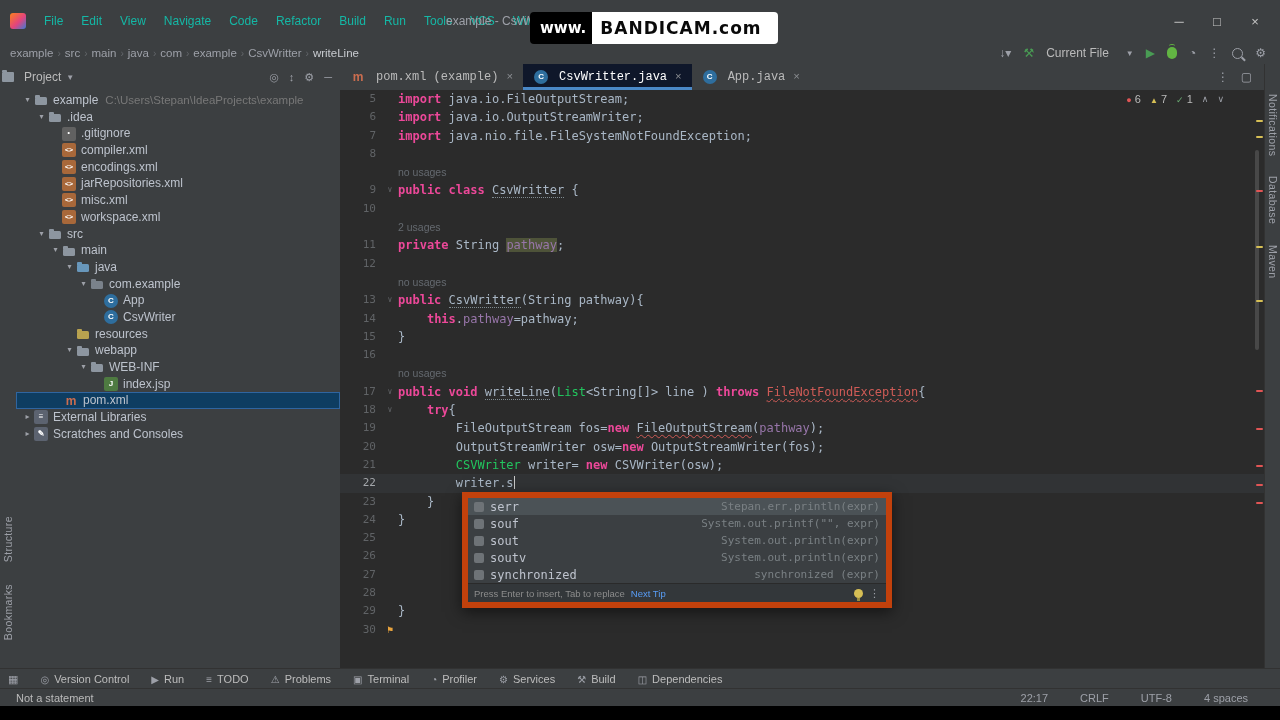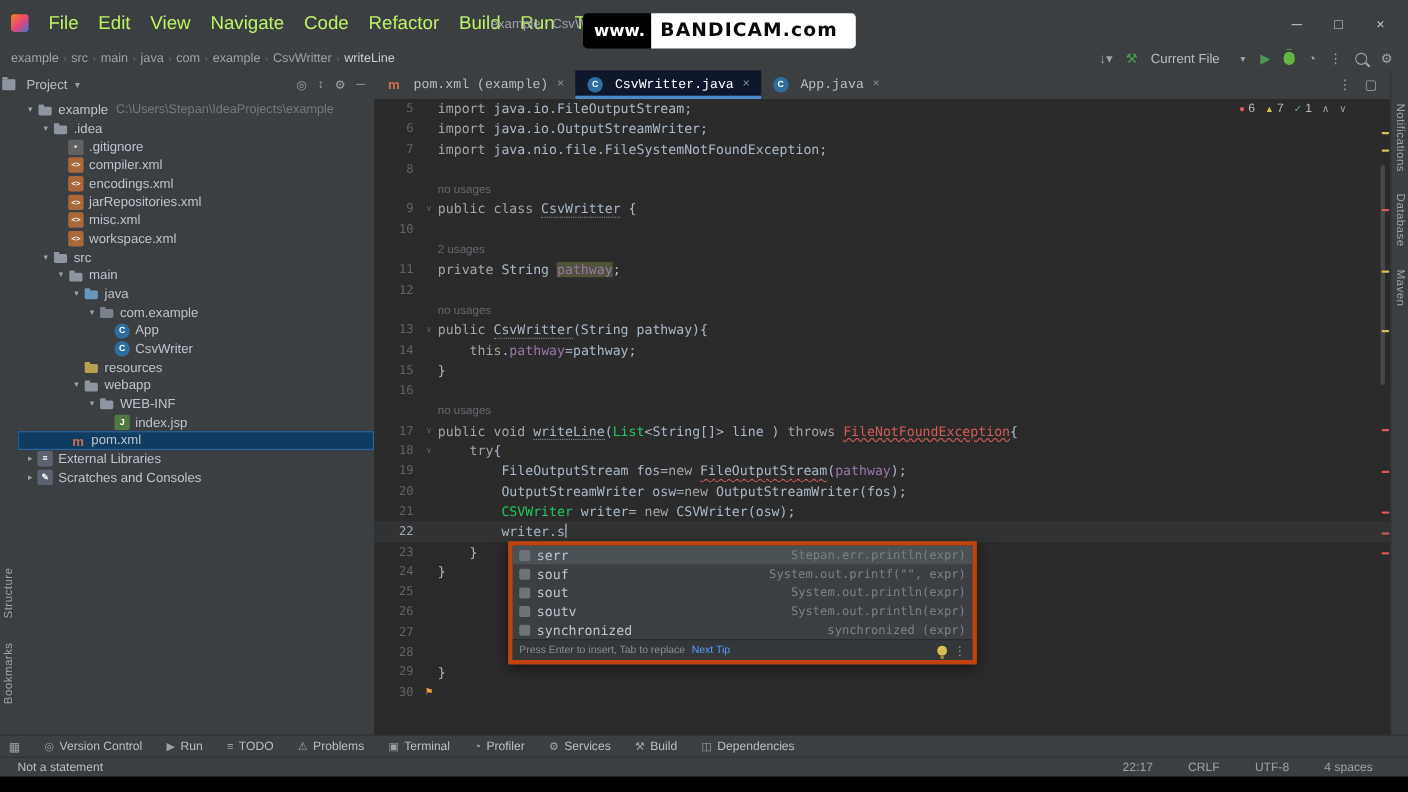--- a/index.html
+++ b/index.html
@@ -3,21 +3,21 @@
 <meta charset="utf-8">
 <style>
   html,body{margin:0;padding:0;background:#000;}
   .stage{position:relative;width:1280px;height:720px;overflow:hidden;background:#2b2b2b;
          font-family:"Liberation Sans",sans-serif;-webkit-font-smoothing:antialiased;color:#bbb;}
   
   .titlebar{position:absolute;left:0;top:0;width:1280px;height:42px;background:#3c3f41;border-bottom:1px solid #2b2b2b;}
   .logo{position:absolute;left:10px;top:13px;width:16px;height:16px;border-radius:3px;
         background:linear-gradient(135deg,#fc801d 0%,#e4447d 55%,#3a7bd5 100%);}
   .menus{position:absolute;left:36px;top:0;height:42px;display:flex;align-items:center;gap:2px;}
-  .mitem{padding:3px 8px;font-size:17px;color:#bef264;border-radius:3px;}
+  .mitem{padding:3px 8px;font-size:12px;color:#14b8a6;border-radius:3px;}
   .win-title{position:absolute;left:446px;top:14px;font-size:12px;color:#9da0a8;white-space:nowrap;}
   .win-controls{position:absolute;right:8px;top:0;height:42px;display:flex;align-items:center;gap:4px;}
   .wbtn{width:34px;height:28px;display:flex;align-items:center;justify-content:center;font-size:13px;color:#c5c5c5;}
   
   .watermark{position:absolute;left:530px;top:12px;height:32px;display:flex;z-index:50;align-items:stretch;}
   .wm-left{background:#000;color:#fff;font:bold 15px/32px "DejaVu Sans",sans-serif;padding:0 6px 0 10px;border-radius:4px 0 0 4px;}
   .wm-right{background:#fff;color:#0a0a0a;font:bold 17px/32px "DejaVu Sans",sans-serif;letter-spacing:1px;padding:0 16px 0 8px;border-radius:0 4px 4px 0;}
   
   .rowB{position:absolute;left:0;top:42px;width:1280px;height:22px;background:#3c3f41;border-bottom:1px solid #323232;
         display:flex;align-items:center;}
@@ -77,41 +77,41 @@
   .tabs-right{margin-left:auto;display:flex;align-items:center;gap:12px;padding-right:12px;color:#9da0a8;font-size:12px;}
   
   .editor{position:absolute;left:340px;top:90px;width:924px;height:578px;background:#2b2b2b;overflow:hidden;}
   .crow{height:18.3px;line-height:18.3px;display:flex;font:12px/18.3px "DejaVu Sans Mono",monospace;white-space:pre;}
   .crow.current{background:#313335;}
   .ln{width:36px;text-align:right;padding-right:6px;color:#606366;flex:none;font-size:11px;}
   .crow.current .ln{color:#a4a7ab;}
   .fold{width:16px;flex:none;text-align:center;color:#606366;font-size:8px;}
   .txt{flex:1;color:#a9b7c6;}
   .ann-row .txt{font:10.5px/18.3px "Liberation Sans",sans-serif;color:#656a70;}
-  .tk-kw{color:#a3a3a3;}
+  .tk-kw{color:#ec4899;font-weight:bold;}
   .tk-pl{color:#a9b7c6;}
   .tk-fld{color:#9876aa;}
   .tk-fldhl{color:#9876aa;background:#4e5339;}
   .tk-err{color:#22c55e;}
   .tk-errul{color:#cf5b56;text-decoration:underline wavy #cf5b56 1px;text-underline-offset:2px;}
   .tk-ulred{color:#a9b7c6;text-decoration:underline wavy #cf5b56 1px;text-underline-offset:2px;}
   .tk-typo{color:#a9b7c6;border-bottom:1px dotted #7f8b91;}
   .caret{display:inline-block;width:1.5px;height:13px;background:#c8c8c8;vertical-align:-2px;}
   .bookmark{color:#e8a33d;font-size:10px;}
   
   .inspect{position:absolute;top:3px;right:40px;display:flex;align-items:center;gap:9px;font-size:11px;color:#bbbbbb;}
   .insp-err{color:#e05555;font-size:9px;}
   .insp-warn{color:#d6bf55;font-size:8px;}
   .insp-ok{color:#6aab73;font-size:9px;}
   .insp-nav{color:#9da0a8;font-size:9px;}
   
   .vthumb{position:absolute;right:5px;top:60px;width:4px;height:200px;background:rgba(255,255,255,.14);border-radius:2px;}
   .mark{position:absolute;right:1px;width:7px;height:2px;border-radius:1px;}
   
-  .popup{position:absolute;left:122px;top:402px;width:418px;background:#3b3f42;border:4px solid #c2410c;
+  .popup{position:absolute;left:122px;top:402px;width:418px;background:#3b3f42;border:6px solid #c2410c;
          box-shadow:0 4px 14px rgba(0,0,0,.55);z-index:40;}
   .citem{height:17px;display:flex;align-items:center;padding:0 6px;gap:6px;}
   .citem.selected{background:#4b5256;}
   .cicon{width:10px;height:10px;border-radius:2px;background:#6e7377;flex:none;}
   .clabel{font:12px "DejaVu Sans Mono",monospace;color:#bec3cd;}
   .chint{margin-left:auto;font:11px "DejaVu Sans Mono",monospace;color:#7a8084;}
   .cfooter{height:18px;background:#33373a;border-top:1px solid #2a2a2a;display:flex;align-items:center;padding:0 6px;gap:6px;}
   .cfooter .ftext{font-size:9.5px;color:#8c8c8c;}
   .cfooter .flink{font-size:9.5px;color:#589df6;}
   .bulb{margin-left:auto;width:9px;height:9px;border-radius:50%;background:#d6bf55;position:relative;}

